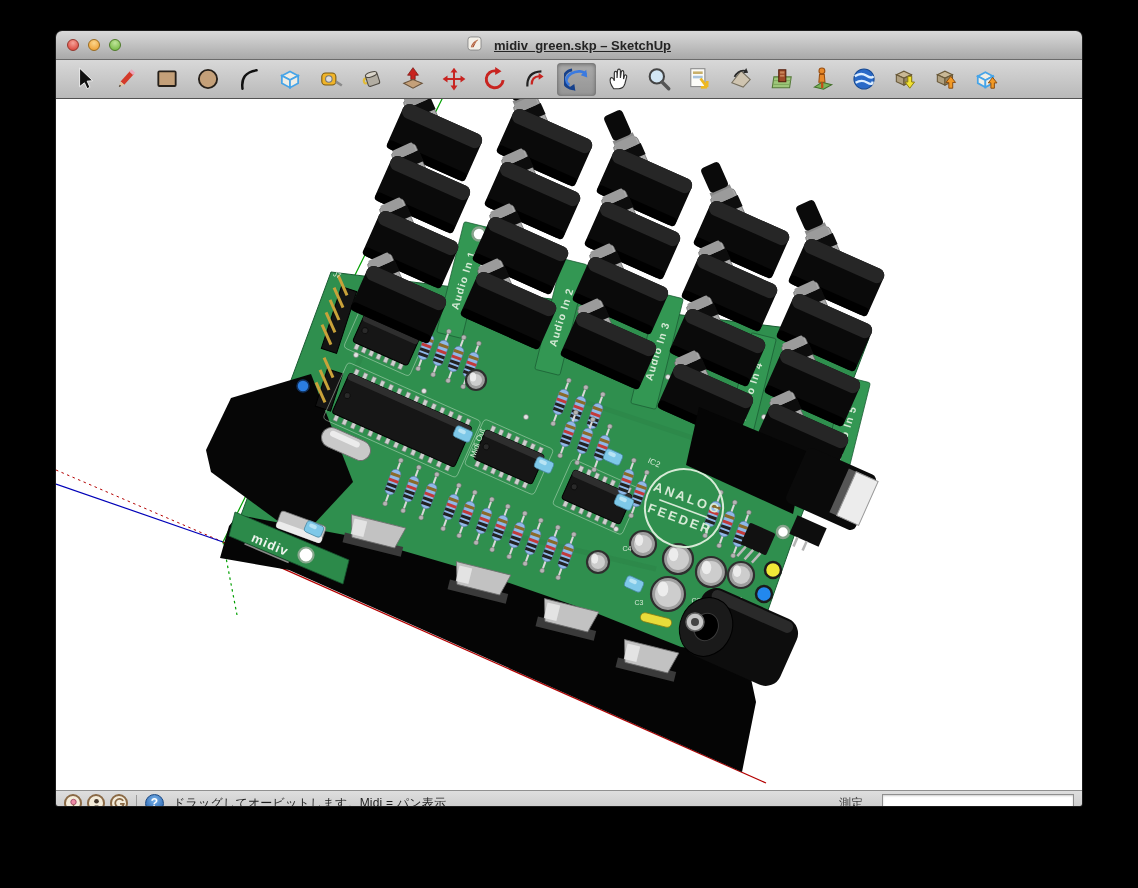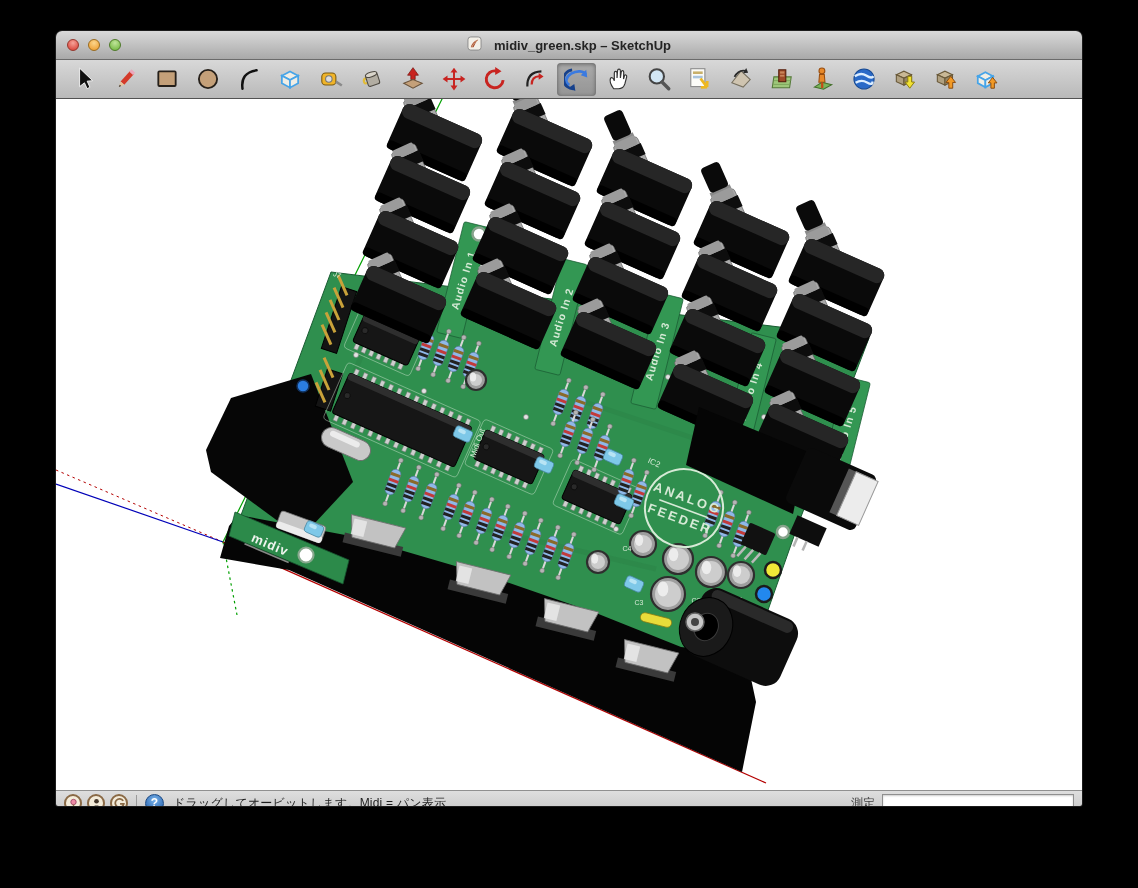--- a/index.html
+++ b/index.html
@@ -10,42 +10,42 @@
           overflow:hidden;box-sizing:border-box;border:1px solid #1c1c1c;
           box-shadow:0 8px 30px rgba(0,0,0,.8);}
   .titlebar{height:28px;flex:0 0 28px;background:linear-gradient(#d9d9d9,#a9a9a9);
             border-bottom:1px solid #6b6b6b;position:relative;}
   .lights{position:absolute;left:11px;top:0;height:100%;display:flex;align-items:center;gap:9px;}
   .light{width:12px;height:12px;border-radius:50%;box-sizing:border-box;}
   .light.red{background:radial-gradient(circle at 50% 30%,#f6a399,#dd5147 75%);border:1px solid #96352b;}
   .light.yellow{background:radial-gradient(circle at 50% 30%,#fbd58c,#f0a73f 75%);border:1px solid #9a6b1e;}
   .light.green{background:radial-gradient(circle at 50% 30%,#c0e49a,#7fbf4f 75%);border:1px solid #4e7a28;}
   .titlecenter{display:flex;height:100%;align-items:center;justify-content:center;gap:12px;
-               font-size:13px;font-weight:700;color:#242424;}
+               font-size:13px;font-weight:700;color:#242424;text-decoration:underline;}
   .toolbar{height:38px;flex:0 0 38px;background:linear-gradient(#d8d8d8,#b9b9b9);
            border-bottom:1px solid #525252;display:flex;align-items:center;
            padding:0 9px;gap:2px;}
   .tool{width:39px;height:33px;display:flex;align-items:center;justify-content:center;
         border-radius:4px;}
   .tool.selected{background:rgba(0,0,0,.20);box-shadow:inset 0 1px 4px rgba(0,0,0,.45);}
   .viewport{flex:1;background:#fff;position:relative;}
   .statusbar{height:24px;flex:0 0 24px;background:linear-gradient(#dedede,#c6c6c6);
              border-top:1px solid #909090;display:flex;align-items:center;
              padding:0 8px;font-size:12px;color:#1c1c1c;gap:5px;}
   .sicon{width:18px;height:18px;border-radius:50%;box-sizing:border-box;
          border:2px solid #8a6a46;background:#f4ecda;display:flex;
          align-items:center;justify-content:center;flex:0 0 18px;}
   .sdivider{width:1px;height:16px;background:#9a9a9a;margin:0 3px;}
   .help{width:17px;height:17px;border-radius:50%;flex:0 0 17px;
         background:radial-gradient(circle at 50% 30%,#79b4ec,#2d66ae 80%);
         border:1px solid #1c4a84;color:#fff;font-weight:700;font-size:12px;
         display:flex;align-items:center;justify-content:center;}
   .hint{margin-left:4px;letter-spacing:.2px;}
   .spacer{flex:1;}
-  .measure-label{color:#3c3c3c;margin-right:2px;}
+  .measure-label{color:#3c3c3c;margin-right:14px;}
   .measure-input{width:184px;height:16px;border:1px solid #8f8f8f;background:#fff;
                  box-shadow:inset 0 1px 2px rgba(0,0,0,.2);font-size:11px;padding:0 3px;}
 </style>
 </head>
 <body>
 
 <div class="window">
   <div class="titlebar">
     <div class="lights">
       <div class="light red"></div>

